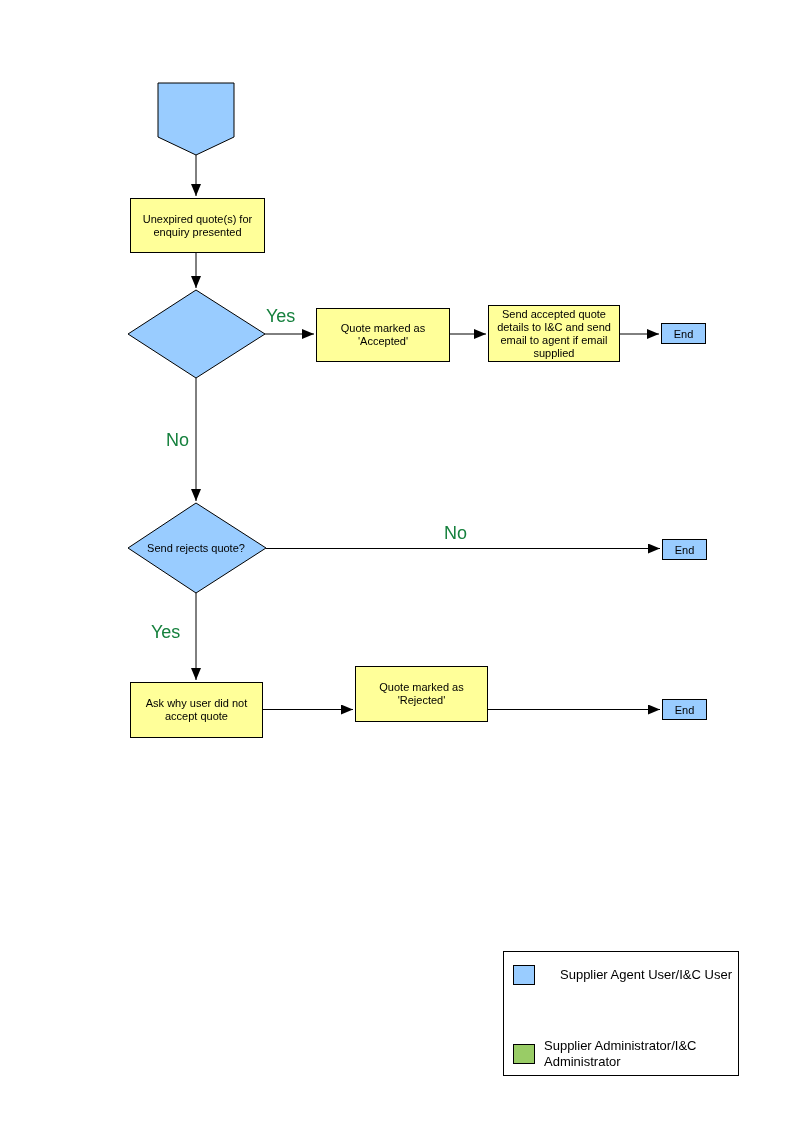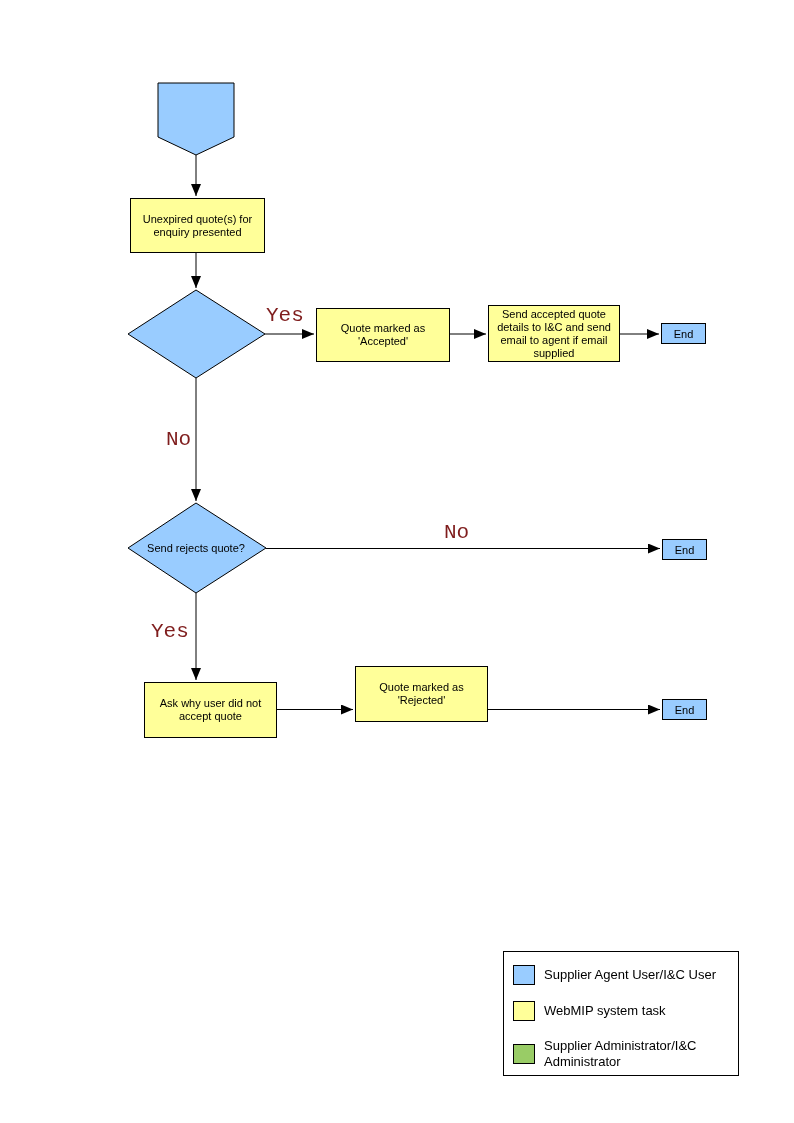--- a/index.html
+++ b/index.html
@@ -48,36 +48,35 @@
     background:#99CCFF;
     border:1px solid #000000;
     border-radius:0;
     display:flex;
     align-items:center;
     justify-content:center;
     font-size:11px;
   }
   .edge-label{
     position:absolute;
-    font-size:21px;
+    font-size:18px;
     line-height:24px;
-    color:#7f1d1d;
+    color:#15803d;
     white-space:nowrap;
-    font-family:Liberation Mono, monospace;
   }
   
   .n-start-label{ left:158px; top:83px;  width:76px;  height:54px; }
   .n-present    { left:130px; top:198px; width:135px; height:55px; }
   .n-accept-lbl { left:146px; top:312px; width:100px; height:44px; }
   .n-accepted   { left:316px; top:308px; width:134px; height:54px; }
   .n-send       { left:488px; top:305px; width:132px; height:57px; padding:2px 4px; }
   .n-end1       { left:661px; top:323px; }
   .n-reject-lbl { left:146px; top:526px; width:100px; height:44px; }
   .n-end2       { left:662px; top:539px; }
-  .n-askwhy     { left:144px; top:682px; width:133px; height:56px; }
+  .n-askwhy     { left:130px; top:682px; width:133px; height:56px; }
   .n-rejected   { left:355px; top:666px; width:133px; height:56px; }
   .n-end3       { left:662px; top:699px; }
   
   .lbl-yes1{ left:266px; top:304px; }
   .lbl-no1 { left:166px; top:428px; }
   .lbl-no2 { left:444px; top:521px; }
   .lbl-yes2{ left:151px; top:620px; }
   
   .legend{
     position:absolute;
@@ -86,21 +85,21 @@
     box-sizing:border-box;
     border:1px solid #000000;
     background:#ffffff;
   }
   .legend-item{
     position:absolute;
     left:9px;
     display:flex;
     align-items:center;
   }
-  .legend-item-1{ top:13px; }
+  .legend-item-1{ top:13px;gap:16px; }
   .legend-item-2{ top:49px; }
   .legend-item-3{ top:86px; }
   .swatch{
     box-sizing:border-box;
     width:22px; height:20px;
     border:1px solid #000000;
     margin-right:9px;
     flex:0 0 auto;
   }
   .legend-label{
@@ -160,23 +159,19 @@
   <div class="edge-label lbl-yes1">Yes</div>
   <div class="edge-label lbl-no1">No</div>
   <div class="edge-label lbl-no2">No</div>
   <div class="edge-label lbl-yes2">Yes</div>
 
   <div class="legend">
     <div class="legend-item legend-item-1">
       <span class="swatch" style="background-color: rgb(153, 204, 255);"></span>
       <span class="legend-label">Supplier Agent User/I&amp;C User</span>
     </div>
-    <div class="legend-item legend-item-2">
-      <span class="swatch" style="background-color: rgb(255, 255, 153);"></span>
-      <span class="legend-label">WebMIP system task</span>
-    </div>
     <div class="legend-item legend-item-3">
       <span class="swatch" style="background-color: rgb(153, 204, 102);"></span>
       <span class="legend-label">Supplier Administrator/I&amp;C Administrator</span>
     </div>
   </div>
 
 </div>
 
 </body></html>

